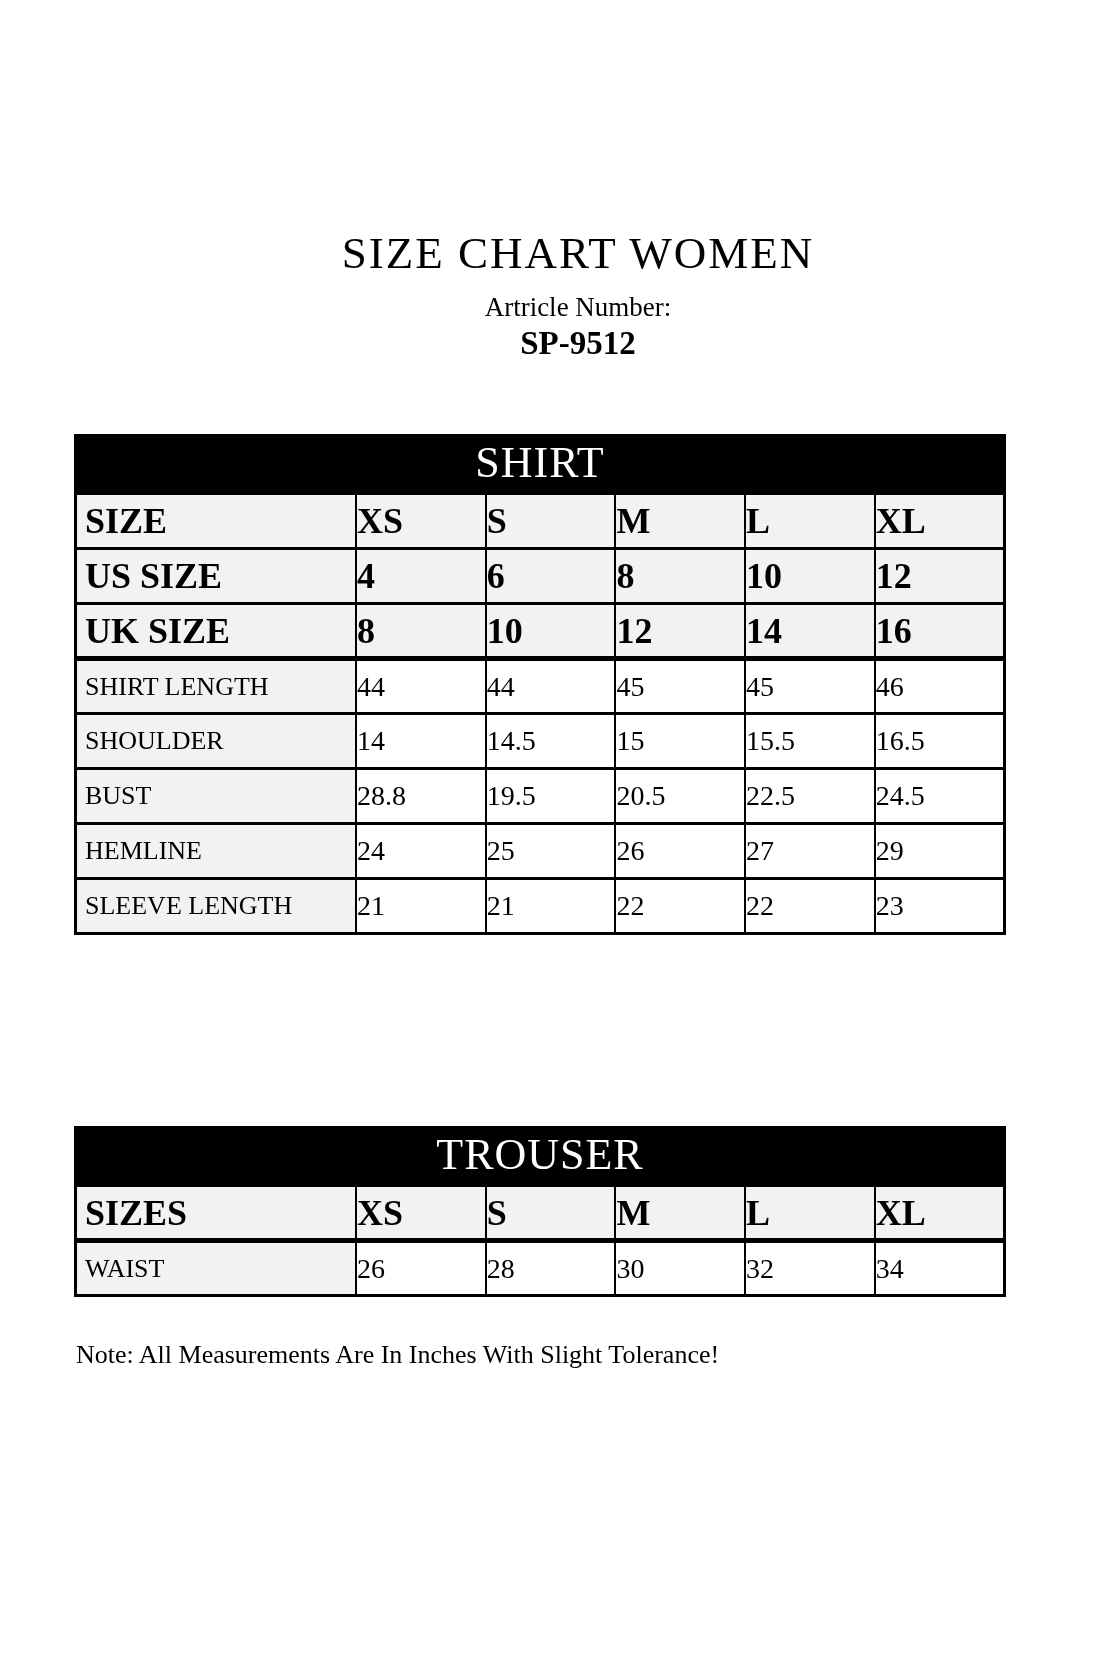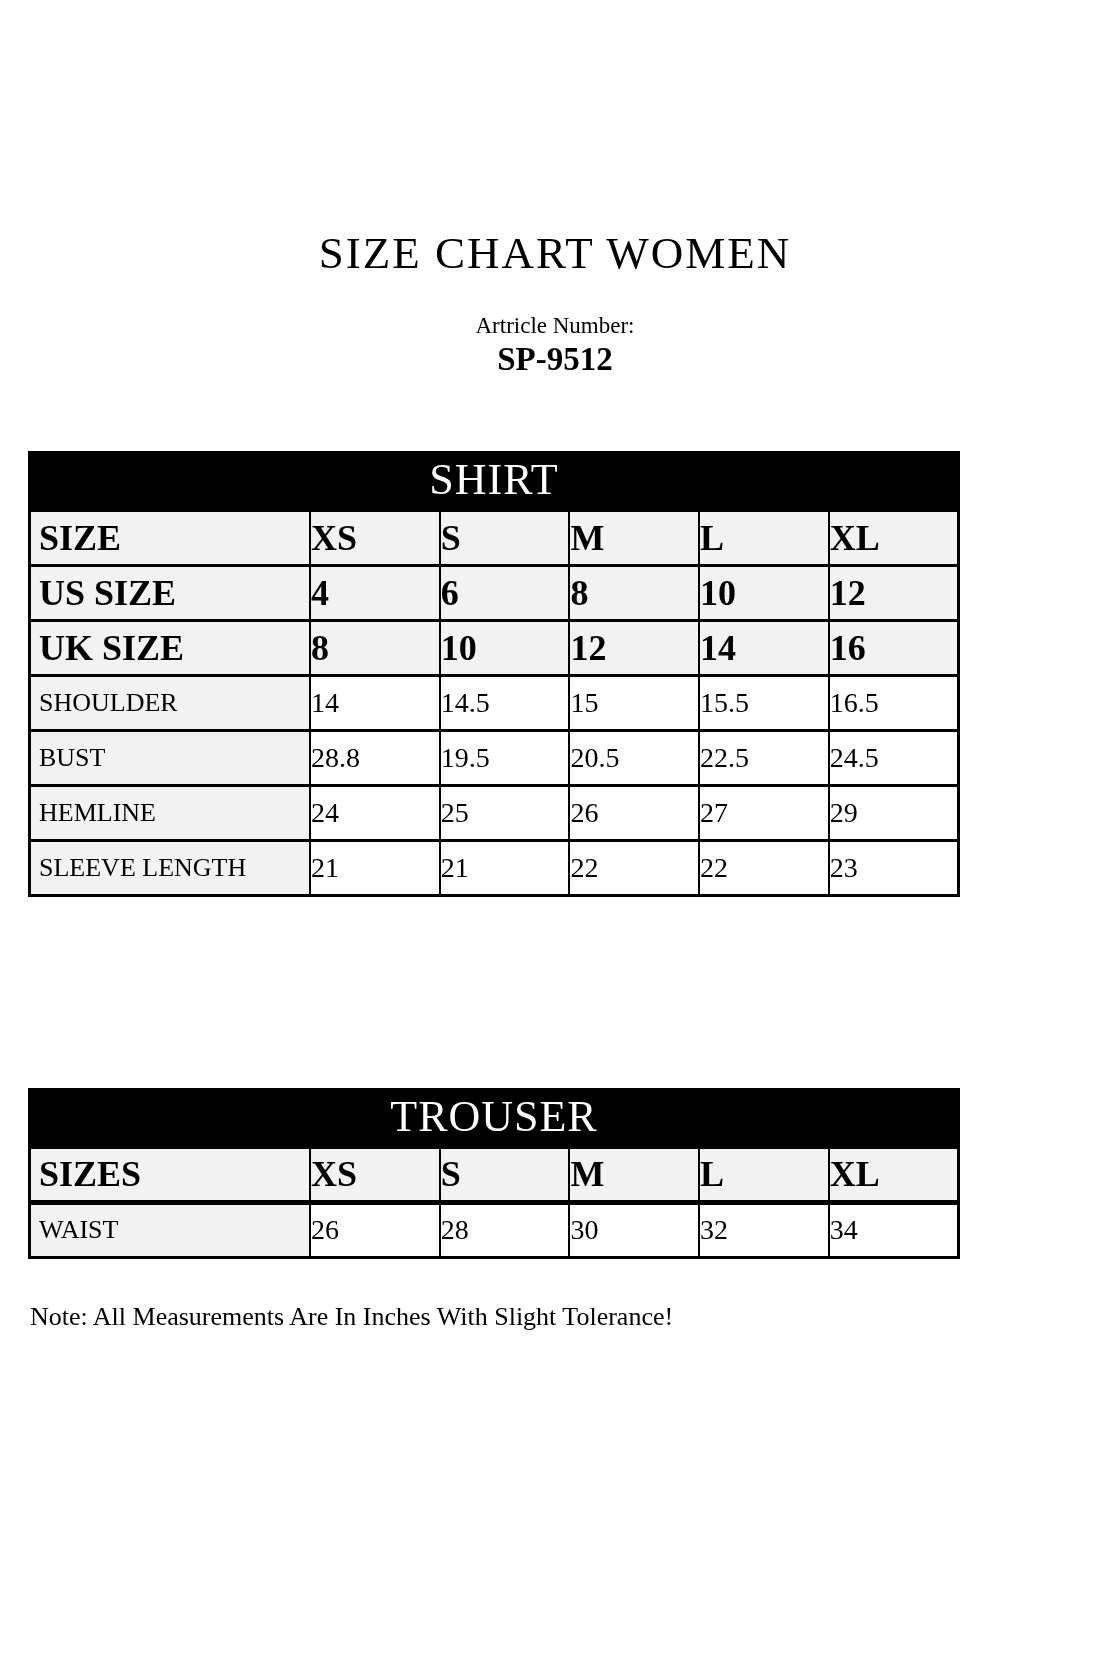--- a/index.html
+++ b/index.html
@@ -5,33 +5,34 @@
   * { margin: 0; padding: 0; box-sizing: border-box; }
   html, body { background: #ffffff; }
   .page {
     position: relative;
     width: 1110px;
     height: 1665px;
     background: #ffffff;
     font-family: "Liberation Serif", serif;
     color: #000000;
     overflow: hidden;
+    padding-left: 46px;
   }
   .doc-title {
     margin-top: 228px;
     text-align: center;
     font-size: 45px;
     line-height: 1.15;
     letter-spacing: 2px;
     font-weight: normal;
   }
   .article-label {
-    margin-top: 32px;
-    text-align: center;
-    font-size: 23px;
+    margin-top: 11px;
+    text-align: center;
+    font-size: 27px;
     line-height: 1.2;
   }
   .article-number {
     text-align: center;
     font-size: 33px;
     line-height: 1.25;
     font-weight: bold;
   }
   .table-block {
     width: 932px;
@@ -124,20 +125,28 @@
           <td class="value-cell">12</td>
         </tr>
         <tr class="section-gray">
           <td class="label-cell lbl-bold">UK SIZE</td>
           <td class="value-cell">8</td>
           <td class="value-cell">10</td>
           <td class="value-cell">12</td>
           <td class="value-cell">14</td>
           <td class="value-cell">16</td>
         </tr>
+        <tr class="meas-row thick-sep">
+          <td class="label-cell lbl-reg">SHIRT LENGTH</td>
+          <td class="value-cell">44</td>
+          <td class="value-cell">44</td>
+          <td class="value-cell">45</td>
+          <td class="value-cell">45</td>
+          <td class="value-cell">46</td>
+        </tr>
         <tr class="meas-row">
           <td class="label-cell lbl-reg">SHOULDER</td>
           <td class="value-cell">14</td>
           <td class="value-cell">14.5</td>
           <td class="value-cell">15</td>
           <td class="value-cell">15.5</td>
           <td class="value-cell">16.5</td>
         </tr>
         <tr class="meas-row">
           <td class="label-cell lbl-reg">BUST</td>

